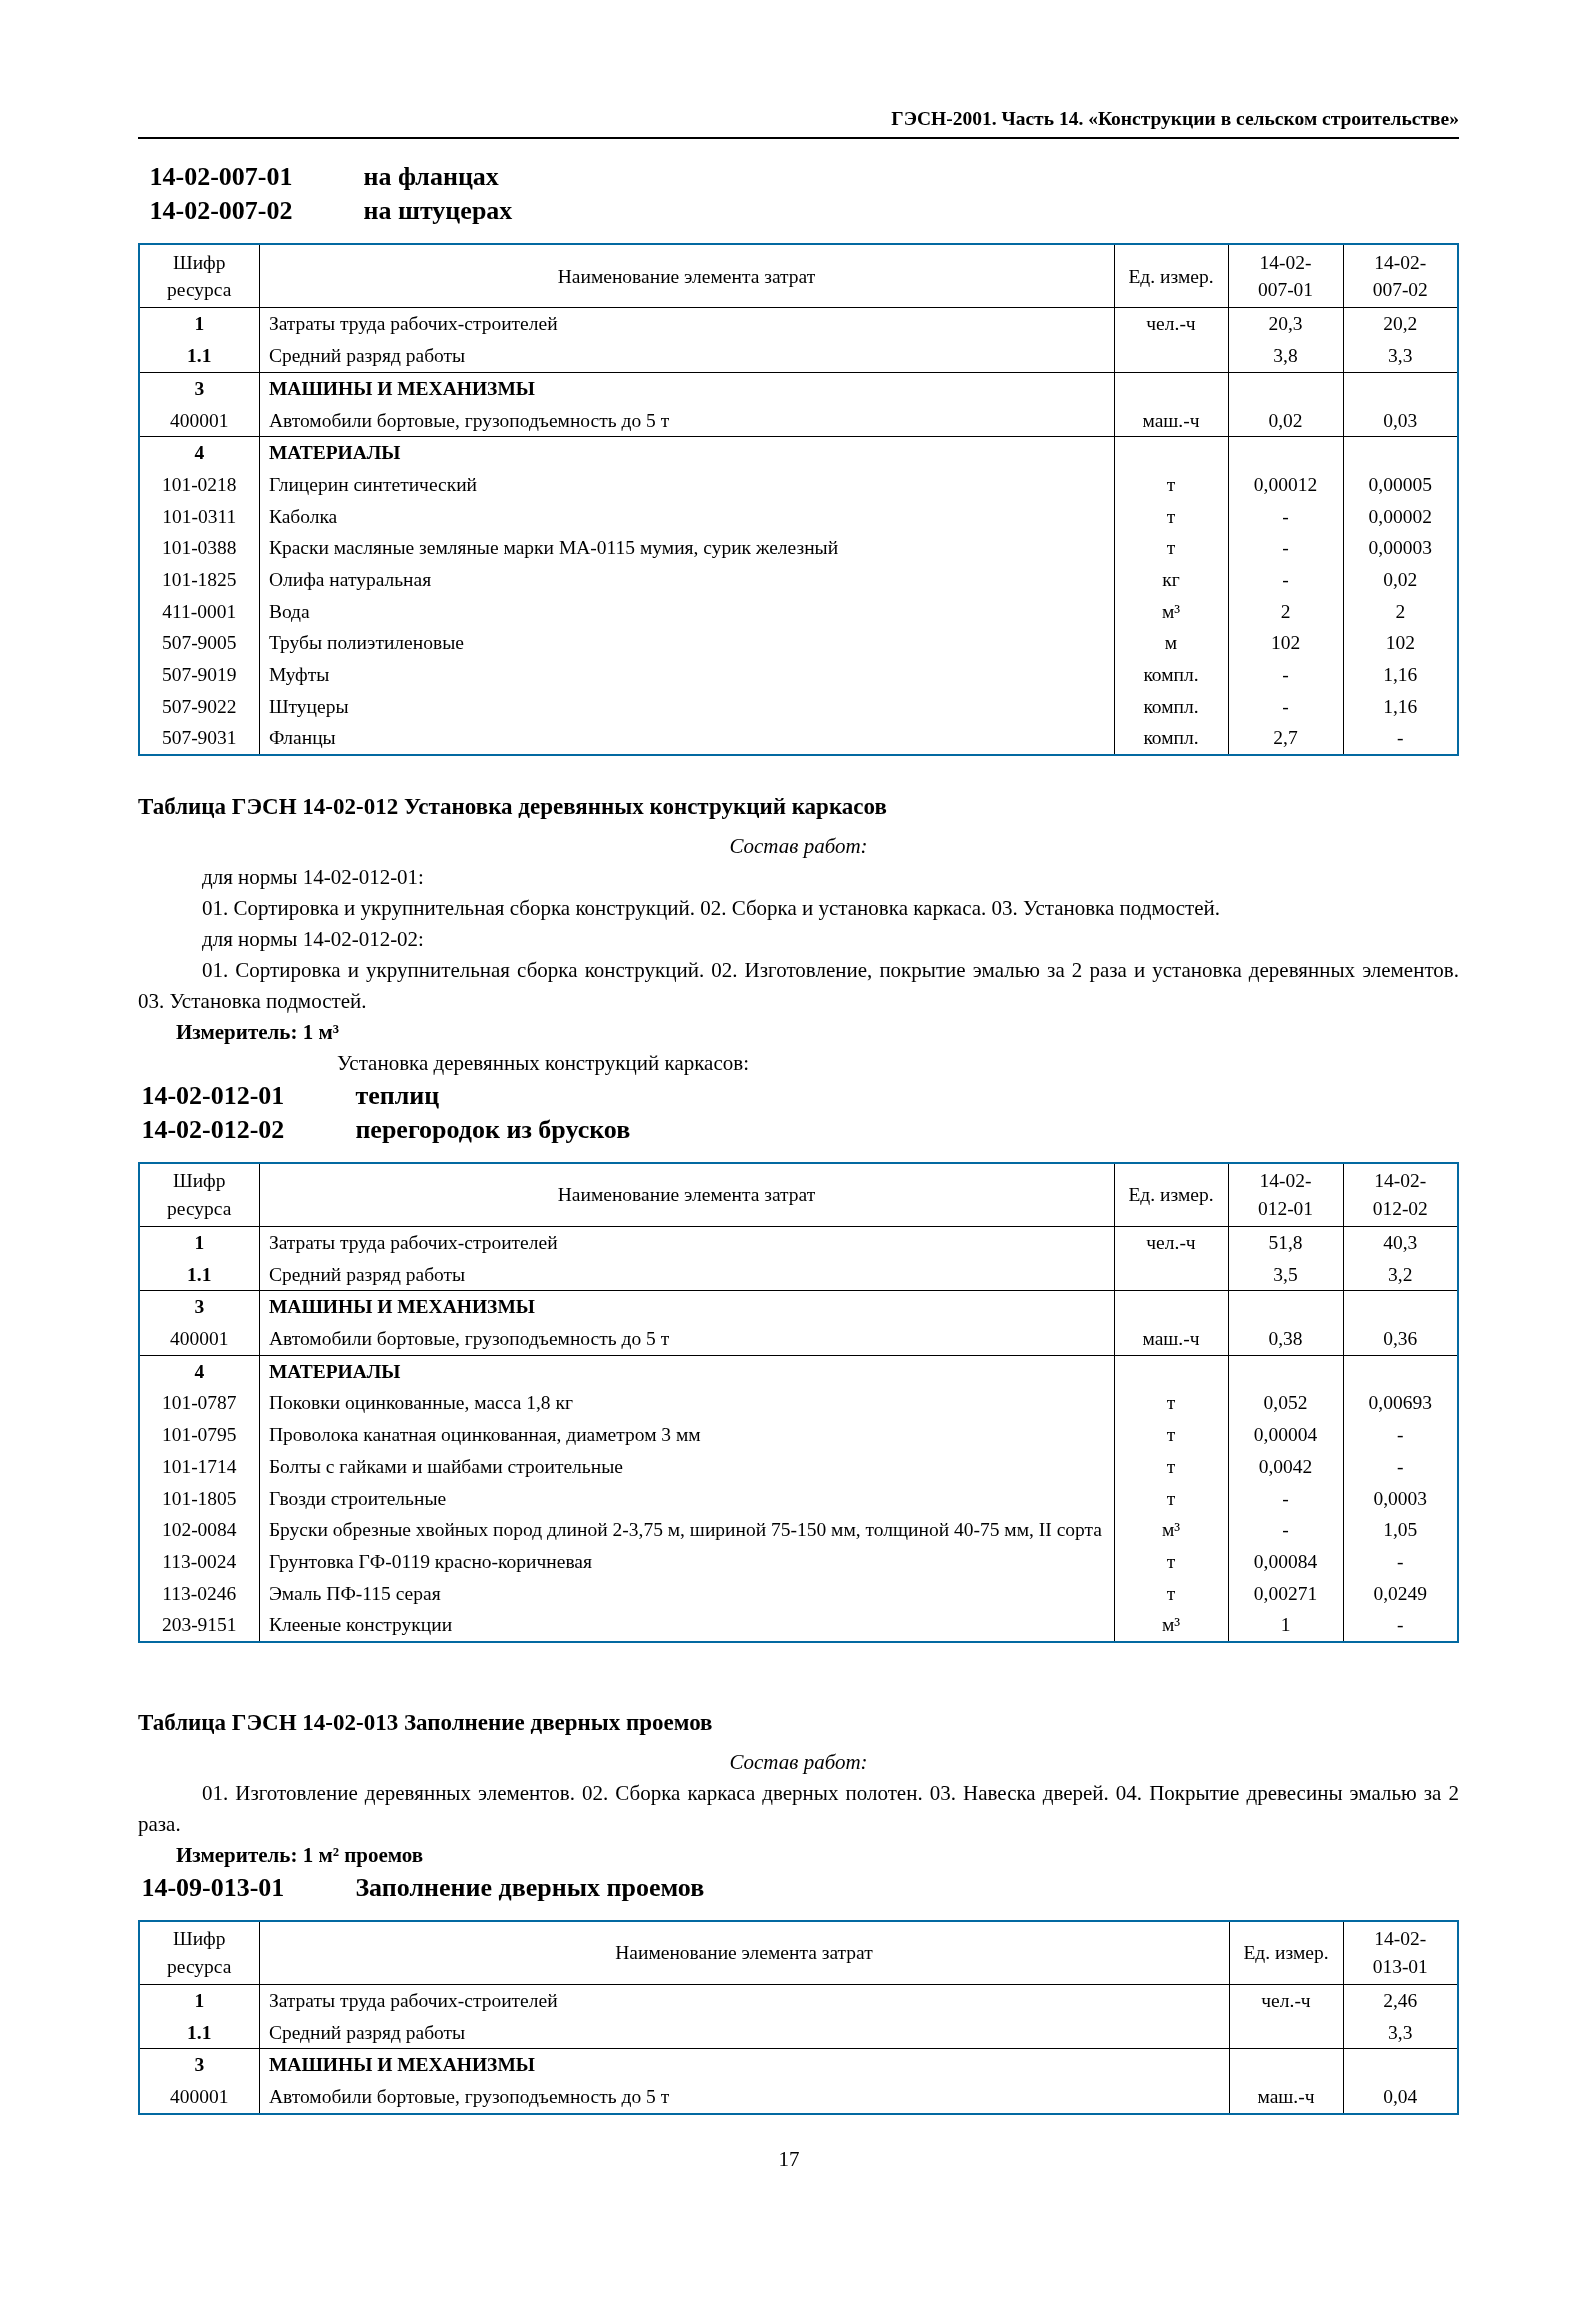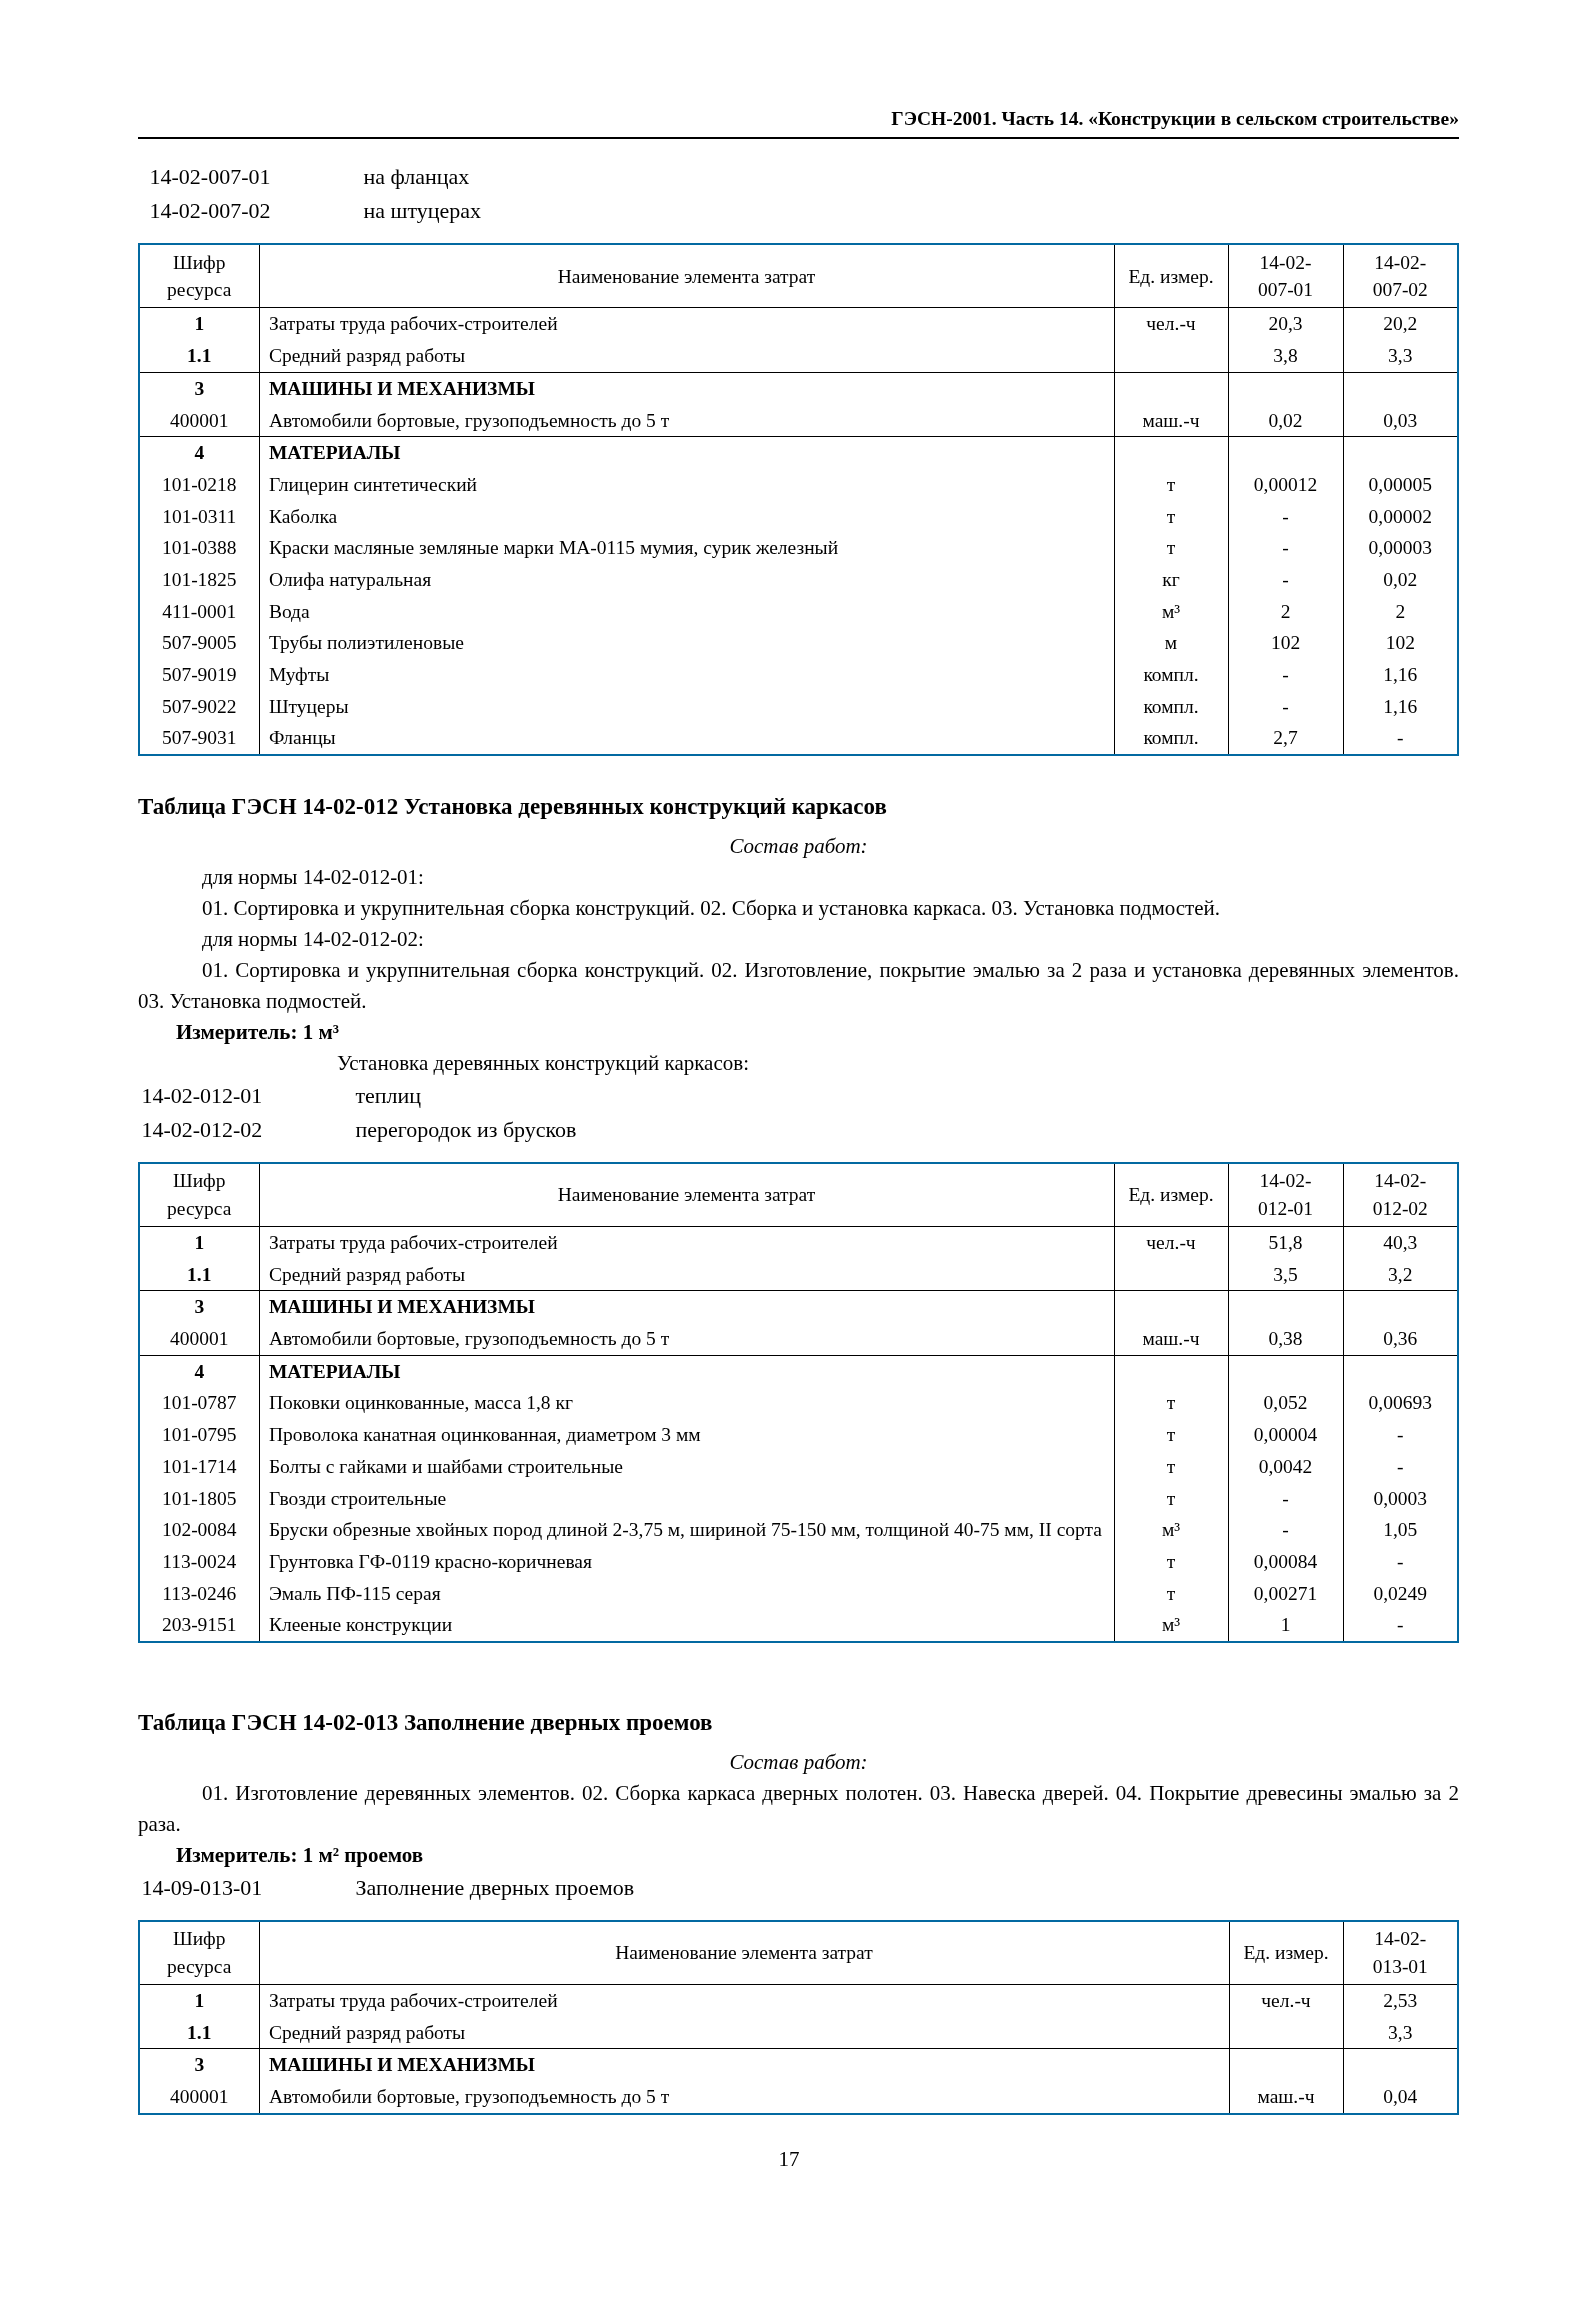--- a/index.html
+++ b/index.html
@@ -20,21 +20,21 @@
     text-align: right;
     font-size: 19.5px;
     font-weight: bold;
     padding-bottom: 6.7px;
     border-bottom: 2px solid #000;
   }
 
   p, h1, h2, div { margin: 0; }
 
   .variant-list { margin-top: 21.6px; }
-  .variant-line { font-size: 22px; line-height: 34px; }
+  .variant-line { font-size: 26px; line-height: 34px; font-weight: bold; }
   .v-code { display: inline-block; min-width: 214px; margin-left: 11.5px; }
   .variant-list.tight { margin-top: 0; }
   .variant-list.tight .v-code { margin-left: 3.4px; }
 
   table.res-table {
     width: 100%;
     border-collapse: collapse;
     border: 2px solid #0369a1;
     margin-top: 15px;
     font-size: 19.5px;
@@ -391,21 +391,21 @@
             <th>Ед. измер.</th>
             <th class="pre">14-02-
 013-01</th>
           </tr>
         </thead>
       <tbody>
           <tr class="group-start">
             <td class="cell-code bold">1</td>
             <td class="cell-name">Затраты труда рабочих-строителей</td>
             <td class="cell-unit">чел.-ч</td>
-            <td class="cell-val">2,53</td>
+            <td class="cell-val">2,46</td>
           </tr>
           <tr>
             <td class="cell-code bold">1.1</td>
             <td class="cell-name">Средний разряд работы</td>
             <td class="cell-unit"></td>
             <td class="cell-val">3,3</td>
           </tr>
           <tr class="group-start">
             <td class="cell-code bold">3</td>
             <td class="cell-name bold">МАШИНЫ И МЕХАНИЗМЫ</td>

